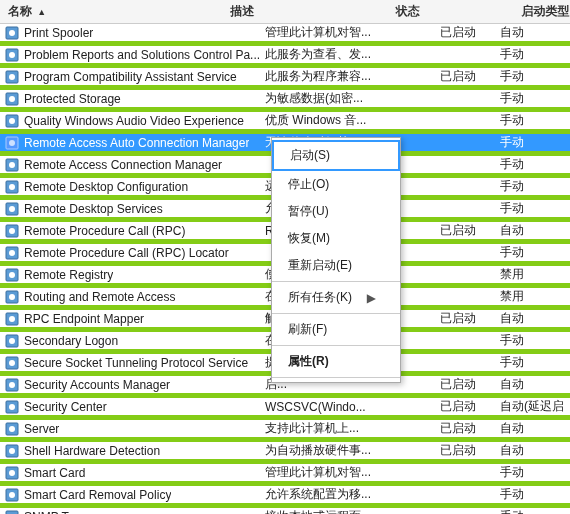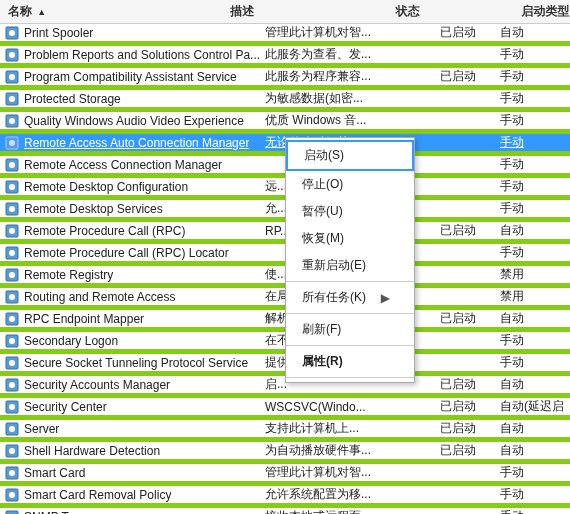--- a/index.html
+++ b/index.html
@@ -40,21 +40,20 @@
       display: flex;
       align-items: center;
       height: 22px;
       border-bottom: 5px solid #84cc16;
       color: #222;
       font-size: 12px;
     }
     .row.selected {
       background: #3399ff;
       color: #fff;
-      text-decoration: underline;
     }
     .row .icon {
       width: 16px;
       height: 16px;
       margin-left: 4px;
       margin-right: 4px;
       display: inline-flex;
       align-items: center;
       justify-content: center;
       flex-shrink: 0;
@@ -469,21 +468,21 @@
         </svg>
       </span>
       <span class="cell-name-text">SNMP Trap</span>
     </div>
     <div class="cell-desc">接收本地或远程面...</div>
     <div class="cell-status"></div>
     <div class="cell-start">手动</div>
   </div>
     </div>
 
-  <div class="context-menu" id="context-menu" style="top: 137px; left: 285px;">
+  <div class="context-menu" id="context-menu" style="top: 137px; left: 271px;">
   <div class="context-menu-item highlighted">
         <span>启动(S)</span>
       </div>
       <div class="context-menu-item">
         <span>停止(O)</span>
       </div>
       <div class="context-menu-item">
         <span>暂停(U)</span>
       </div>
       <div class="context-menu-item">

